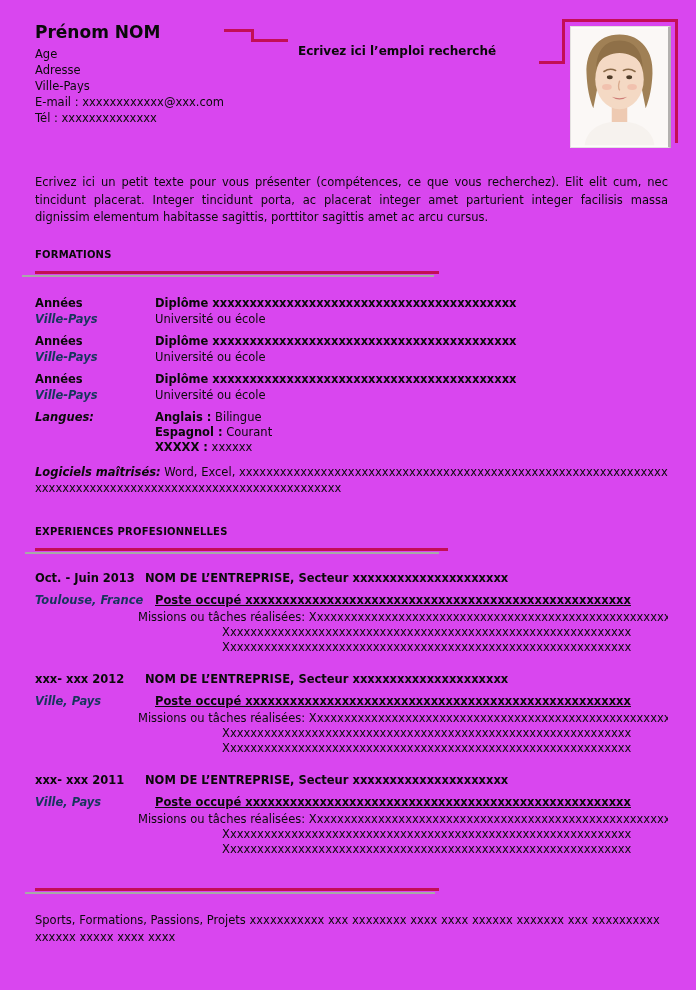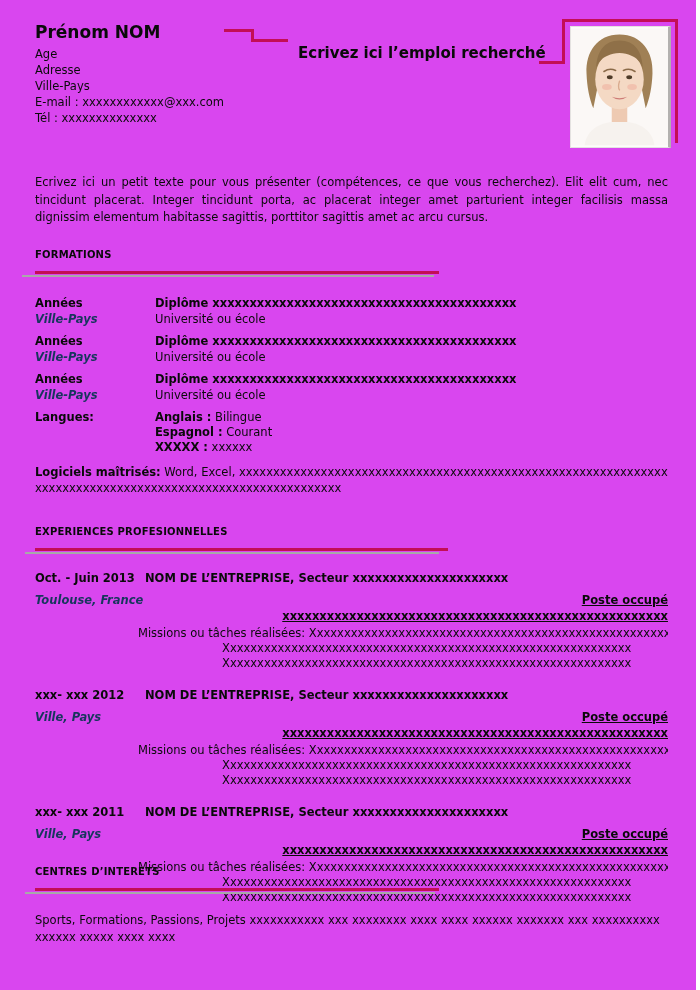--- a/index.html
+++ b/index.html
@@ -4,21 +4,21 @@
 <style>
   html,body { margin:0; padding:0; background:#ffffff; }
   .page {
     position:relative; width:696px; height:990px; background:#d946ef;
     font-family:"DejaVu Sans","Liberation Sans",sans-serif;
     color:#0a0a0a; font-size:11.5px; overflow:hidden;
   }
   
   .name { position:absolute; left:35px; top:22px; font-size:17px; font-weight:bold; }
   .contact { position:absolute; left:35px; top:46px; line-height:16px; font-size:11.5px; }
-  .job-title { position:absolute; left:298px; top:44px; font-size:15px; font-weight:bold; }
+  .job-title { position:absolute; left:298px; top:44px; font-size:12px; font-weight:bold; }
   .pink { background:var(--pink); }
   .step-a { position:absolute; left:224px; top:29px; width:30px; height:3px; }
   .step-b { position:absolute; left:251px; top:29px; width:3px; height:13px; }
   .step-c { position:absolute; left:251px; top:39px; width:37px; height:3px; }
   .conn-h { position:absolute; left:539px; top:61px; width:26px; height:3px; }
   .frame-left { position:absolute; left:562px; top:19px; width:3px; height:45px; }
   .frame-top { position:absolute; left:562px; top:19px; width:116px; height:3px; }
   .frame-right { position:absolute; left:675px; top:19px; width:3px; height:124px; }
   .photo {
     position:absolute; left:570px; top:26px; width:101px; height:122px;
@@ -32,32 +32,32 @@
   .sec-title { position:absolute; left:35px; font-size:10px; font-weight:bold; letter-spacing:.2px; }
   .rule-pink { position:absolute; height:3px; background:var(--pink); }
   .rule-gray { position:absolute; height:2px; background:var(--grayline); }
   
   .edu-block { position:absolute; left:35px; top:295px; width:633px; }
   .edu-row { display:grid; grid-template-columns:120px 1fr; margin-bottom:6px; line-height:16px; }
   .years { font-weight:bold; }
   .place { font-weight:bold; font-style:italic; color:var(--blue); }
   .diploma { font-weight:bold; }
   .lang-row { display:grid; grid-template-columns:120px 1fr; margin-top:7px; line-height:15px; }
-  .lang-label, .soft-label { font-weight:bold; }
+  .lang-label, .soft-label { font-weight:bold; font-style:italic; }
   .lang-name { font-weight:bold; }
   .software { margin-top:9px; line-height:16px; }
   .soft-line1 { white-space:nowrap; overflow:hidden; width:633px; }
   
   .exp-block { position:absolute; left:35px; top:570px; width:633px; }
   .exp-entry { margin-bottom:16px; }
   .exp-row1 { display:grid; grid-template-columns:110px 1fr; line-height:16px; margin-bottom:6px; }
-  .exp-row2 { display:grid; grid-template-columns:120px 1fr; line-height:16px; margin-bottom:2px;gap:48px; }
+  .exp-row2 { display:grid; grid-template-columns:120px 1fr; line-height:16px; margin-bottom:2px; }
   .dates { font-weight:bold; }
   .company { font-weight:bold; }
-  .position { font-weight:bold; text-decoration:underline;text-align:right; }
+  .position { font-weight:bold; text-decoration:underline; }
   .missions { margin-left:103px; line-height:15px; }
   .mission-first { white-space:nowrap; overflow:hidden; }
   .mission-cont { margin-left:84px; white-space:nowrap; overflow:hidden; }
   
   .interests-text { position:absolute; left:35px; top:912px; width:633px; line-height:17px; }
 </style>
 </head>
 <body>
 
 <div class="page">
@@ -213,18 +213,17 @@
       </div>
       <div class="missions">
         <div class="mission-first"><span>Missions ou tâches réalisées:</span> <span>Xxxxxxxxxxxxxxxxxxxxxxxxxxxxxxxxxxxxxxxxxxxxxxxxxxxxx</span></div>
         <div class="mission-cont">Xxxxxxxxxxxxxxxxxxxxxxxxxxxxxxxxxxxxxxxxxxxxxxxxxxxxxxxxxxxx</div>
         <div class="mission-cont">Xxxxxxxxxxxxxxxxxxxxxxxxxxxxxxxxxxxxxxxxxxxxxxxxxxxxxxxxxxxx</div>
       </div>
     </div>
 
   </div>
 
-  <div class="sec-title" style="top:866px">CENTRES D’INTERETS</div>
   <div class="rule-pink" style="left:35px; top:888px; width:404px"></div>
   <div class="rule-gray" style="left:25px; top:892px; width:410px"></div>
   <div class="interests-text">Sports, Formations, Passions, Projets xxxxxxxxxxx xxx xxxxxxxx xxxx xxxx xxxxxx xxxxxxx xxx xxxxxxxxxx xxxxxx xxxxx xxxx xxxx</div>
 
 </div>
 
 </body></html>

